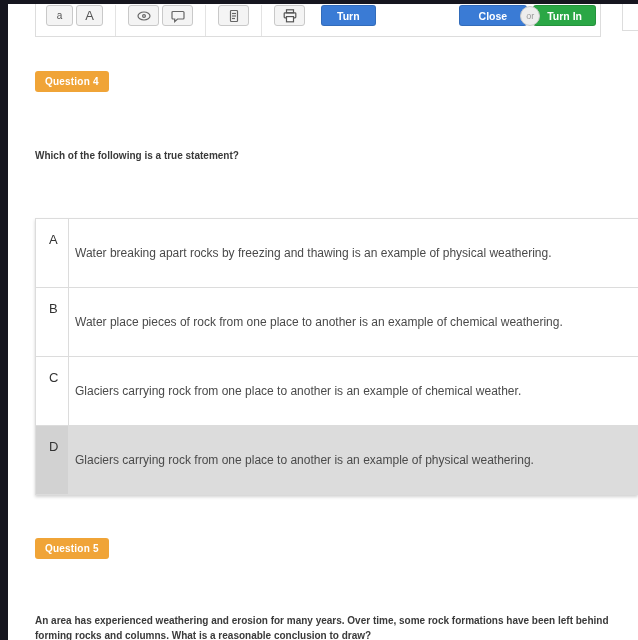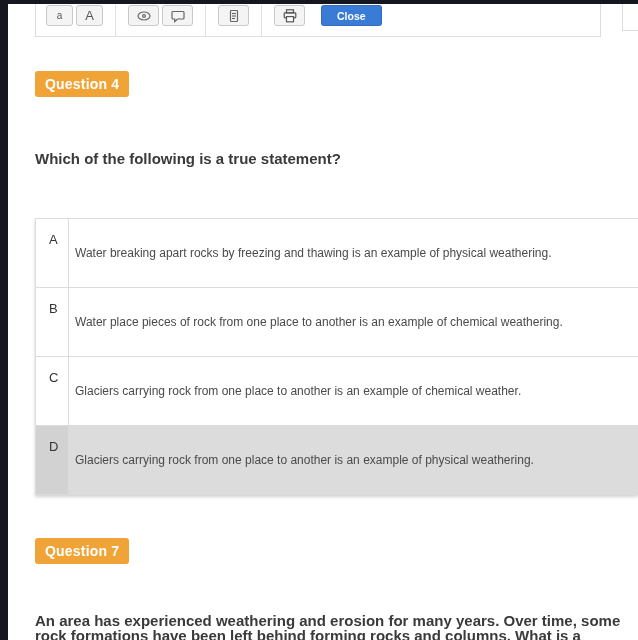--- a/index.html
+++ b/index.html
@@ -53,29 +53,29 @@
     margin: 1px -7px 0 -7px; z-index: 2; position: relative;
   }
   .btn-turnin { background: var(--accent-green, #2aa745); margin-left: 0; padding: 0 13px; }
   .icon svg { display: block; }
 
   
   .q-badge {
     position: absolute; left: 35px;
     display: inline-block;
     background: var(--badge-orange, #f0a437); color: #fff;
-    font-size: 14px; font-weight: bold;
+    font-size: 10px; font-weight: bold;
     padding: 5px 10px; border-radius: 3px; letter-spacing: 0.2px;
   }
   .q-badge.q4 { top: 71px; }
   .q-badge.q5 { top: 538px; }
 
   .prompt {
     position: absolute; left: 35px;
-    font-size: 15px; font-weight: bold; color: #3a3a3a;
+    font-size: 10px; font-weight: bold; color: #3a3a3a;
   }
   .prompt.q4 { top: 150px; }
   .prompt.q5 { top: 613px; width: 600px; line-height: 15px; }
 
   
   .options-table {
     position: absolute; left: 35px; top: 218px; width: 603px;
     border: 1px solid #dcdcdc; border-right: none;
     background: #fff;
     box-shadow: 0 2px 3px rgba(0,0,0,0.18);
@@ -146,23 +146,34 @@
     <span class="icon">
       <svg width="16" height="16" viewBox="0 0 16 16" fill="none" stroke="#555" stroke-width="1.2">
         <rect x="4.5" y="1.8" width="7" height="3"></rect>
         <rect x="2.2" y="4.8" width="11.6" height="5" rx="0.8"></rect>
         <rect x="4.5" y="8.6" width="7" height="5.2" fill="#fff"></rect>
       </svg>
     </span>
   </div>
 
   <div class="btn-primary">
-    <span>Close</span>
-  </div>
-
+    <span>Turn</span>
+  </div>
+
+  <div class="tb-right">
+    <div class="btn-primary btn-close">
+      <span>Close</span>
+    </div>
+    <div class="or-circle">
+      <span>or</span>
+    </div>
+    <div class="btn-primary btn-turnin">
+      <span>Turn In</span>
+    </div>
+  </div>
 </div>
 <div class="right-sliver"></div>
 
 <span class="q-badge q4">Question 4</span>
 
 <p class="prompt q4">Which of the following is a true statement?</p>
 
 <div class="options-table">
   <div class="opt-row">
     <div class="opt-letter">A</div>
@@ -175,15 +186,15 @@
   <div class="opt-row">
     <div class="opt-letter">C</div>
     <div class="opt-text">Glaciers carrying rock from one place to another is an example of chemical weather.</div>
   </div>
   <div class="opt-row selected">
     <div class="opt-letter">D</div>
     <div class="opt-text">Glaciers carrying rock from one place to another is an example of physical weathering.</div>
   </div>
 </div>
 
-<span class="q-badge q5">Question 7</span>
+<span class="q-badge q5">Question 5</span>
 
 <p class="prompt q5">An area has experienced weathering and erosion for many years. Over time, some rock formations have been left behind forming rocks and columns. What is a reasonable conclusion to draw?</p>
 
 </body></html>

